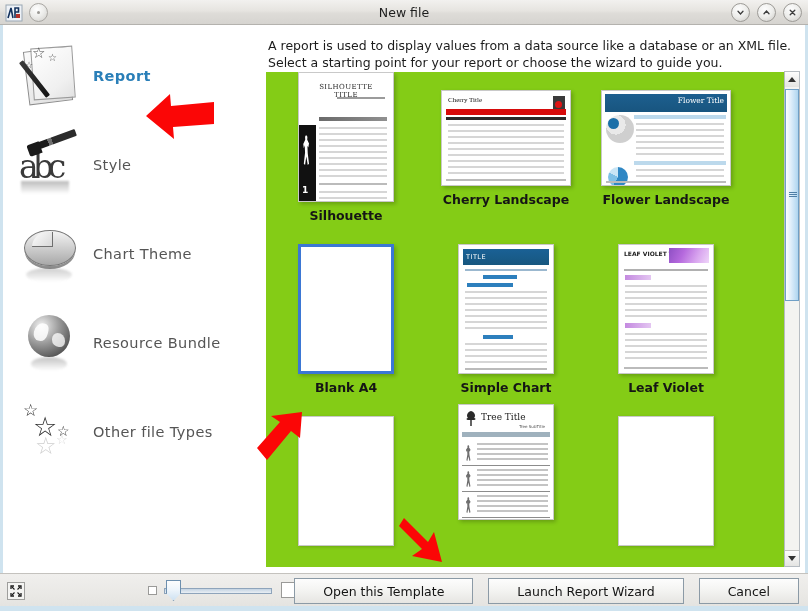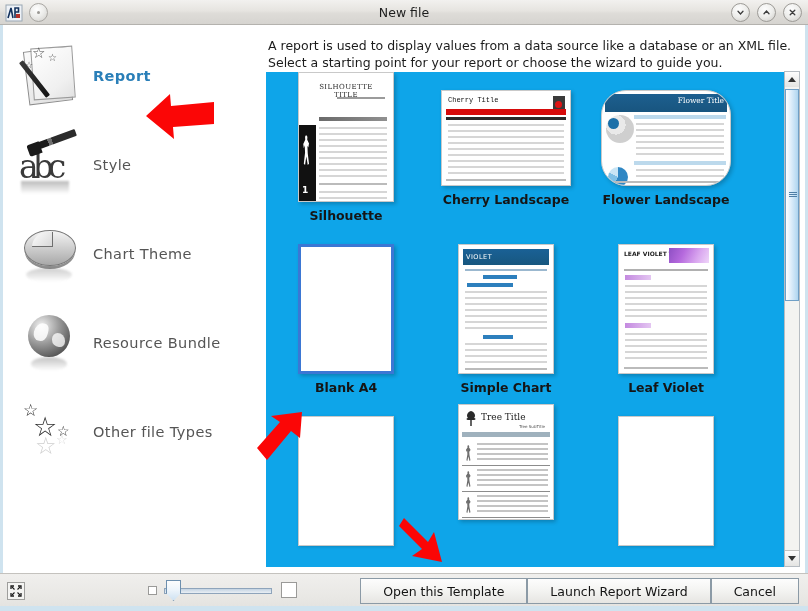--- a/index.html
+++ b/index.html
@@ -215,21 +215,21 @@
   }
   .desc {
     position: absolute; left: 12px; top: 12px;
     width: 530px;
     font-size: 12.5px; color: #1c1c1c; line-height: 17px;
   }
   .gallery {
     position: absolute; left: 10px; top: 47px;
     width: 521px; height: 495px;
     overflow: hidden;
-    background: #0ea5e9;
+    background: #84cc16;
   }
   .grid {
     position: relative;
     width: 521px;
     display: block;
   }
   .cell {
     position: absolute;
     width: 160px; height: 170px;
     text-align: center;
@@ -280,21 +280,21 @@
     position: absolute; left: 3px; top: 112px; color: #fff; font-size: 9px; font-weight: bold;
   }
   .sil-hdr {
     position: absolute; left: 20px; top: 44px; right: 6px; height: 4px;
     background: linear-gradient(to right,#6a6a6a,#909090);
   }
 
   
   .ch-title {
     position: absolute; left: 6px; top: 5px;
-    font-size: 7px; color: #111; font-family: Liberation Mono, monospace;
+    font-size: 7px; color: #111; font-family: Liberation Serif, serif;
   }
   .ch-bar { position: absolute; left: 4px; right: 4px; top: 18px; height: 6px; background: #d60b0b; }
   .ch-bar2 { position: absolute; left: 4px; right: 4px; top: 26px; height: 3px; background: #2a2a2a; }
   .ch-cherry {
     position: absolute; right: 5px; top: 5px; width: 12px; height: 13px;
     background: #3a3a3a;
   }
   .ch-cherry::after {
     content: ""; position: absolute; left: 2px; top: 5px; width: 7px; height: 7px;
     background: #e01414; border-radius: 50%;
@@ -426,27 +426,27 @@
     position: absolute; left: 166px; top: 580px;
     width: 15px; height: 21px;
     background: linear-gradient(to bottom,#fdfdfd 0%, #eef5fb 45%, #cfe2f2 100%);
     border: 1px solid #6d8fae;
     box-sizing: border-box;
     clip-path: polygon(0 0, 100% 0, 100% 62%, 50% 100%, 0 62%);
   }
   .btns { position: absolute; right: 9px; top: 578px; display: flex; }
   .btn {
     height: 26px;
-    padding: 0 22px;
+    padding: 0 28px;
     background: linear-gradient(to bottom,#fdfdfd 0%, #f3f3f1 50%, #e6e5e2 100%);
     border: 1px solid #8b9aa6;
     box-sizing: border-box;
     display: flex; align-items: center; justify-content: center;
     font-size: 12.5px; color: #141414;
-    margin-left: 0;
+    margin-left: 15px;
   }
 
   
   .arrow { position: absolute; pointer-events: none; }
   .arrow svg { display: block; filter: blur(0.6px); }
 </style>
 </head>
 <body>
 
 <div id="app">
@@ -606,21 +606,21 @@
                   <div class="row" style="top:81px;"></div>
                   <div class="rowd" style="left:4px;right:4px;top:88px;background:#bbb;"></div>
                 </div>
               </div>
             </div>
             <div class="cell-label" style="margin-top:24px;">Cherry Landscape</div>
           </div>
 
           <div class="cell" style="left:320px; top:0px;">
             <div class="thumb-wrap" style="width:130px;height:96px;">
-              <div class="thumb" style="width:130px;height:96px;top:18px;border-radius:25px;">
+              <div class="thumb" style="width:130px;height:96px;top:18px;">
                 <div class="mini">
                   <div class="fl-hdr"></div>
                   <div class="fl-title">Flower Title</div>
                   <div class="fl-img"></div>
                   <div class="fl-pie"></div>
                   <div class="fl-band" style="top:24px;"></div>
                   <div class="row" style="left:34px;top:32px;"></div>
                   <div class="row" style="left:34px;top:38px;"></div>
                   <div class="row" style="left:34px;top:44px;"></div>
                   <div class="row" style="left:34px;top:50px;"></div>
@@ -643,21 +643,21 @@
               </div>
             </div>
             <div class="cell-label">Blank A4</div>
           </div>
 
           <div class="cell" style="left:160px; top:172px;">
             <div class="thumb-wrap">
               <div class="thumb">
                 <div class="mini">
                   <div class="sb-hdr"></div>
-                  <div class="sb-title">VIOLET</div>
+                  <div class="sb-title">TITLE</div>
                   <div class="rowd" style="left:6px;right:6px;top:24px;background:#9bb8cf;"></div>
                   <div class="sb-sec" style="top:30px;width:34px;"></div>
                   <div class="sb-sec" style="top:38px;width:46px;left:8px;"></div>
                   <div class="row" style="top:46px;"></div>
                   <div class="row" style="top:52px;"></div>
                   <div class="row" style="top:58px;"></div>
                   <div class="row" style="top:64px;"></div>
                   <div class="row" style="top:70px;"></div>
                   <div class="row" style="top:76px;"></div>
                   <div class="row" style="top:82px;"></div>

